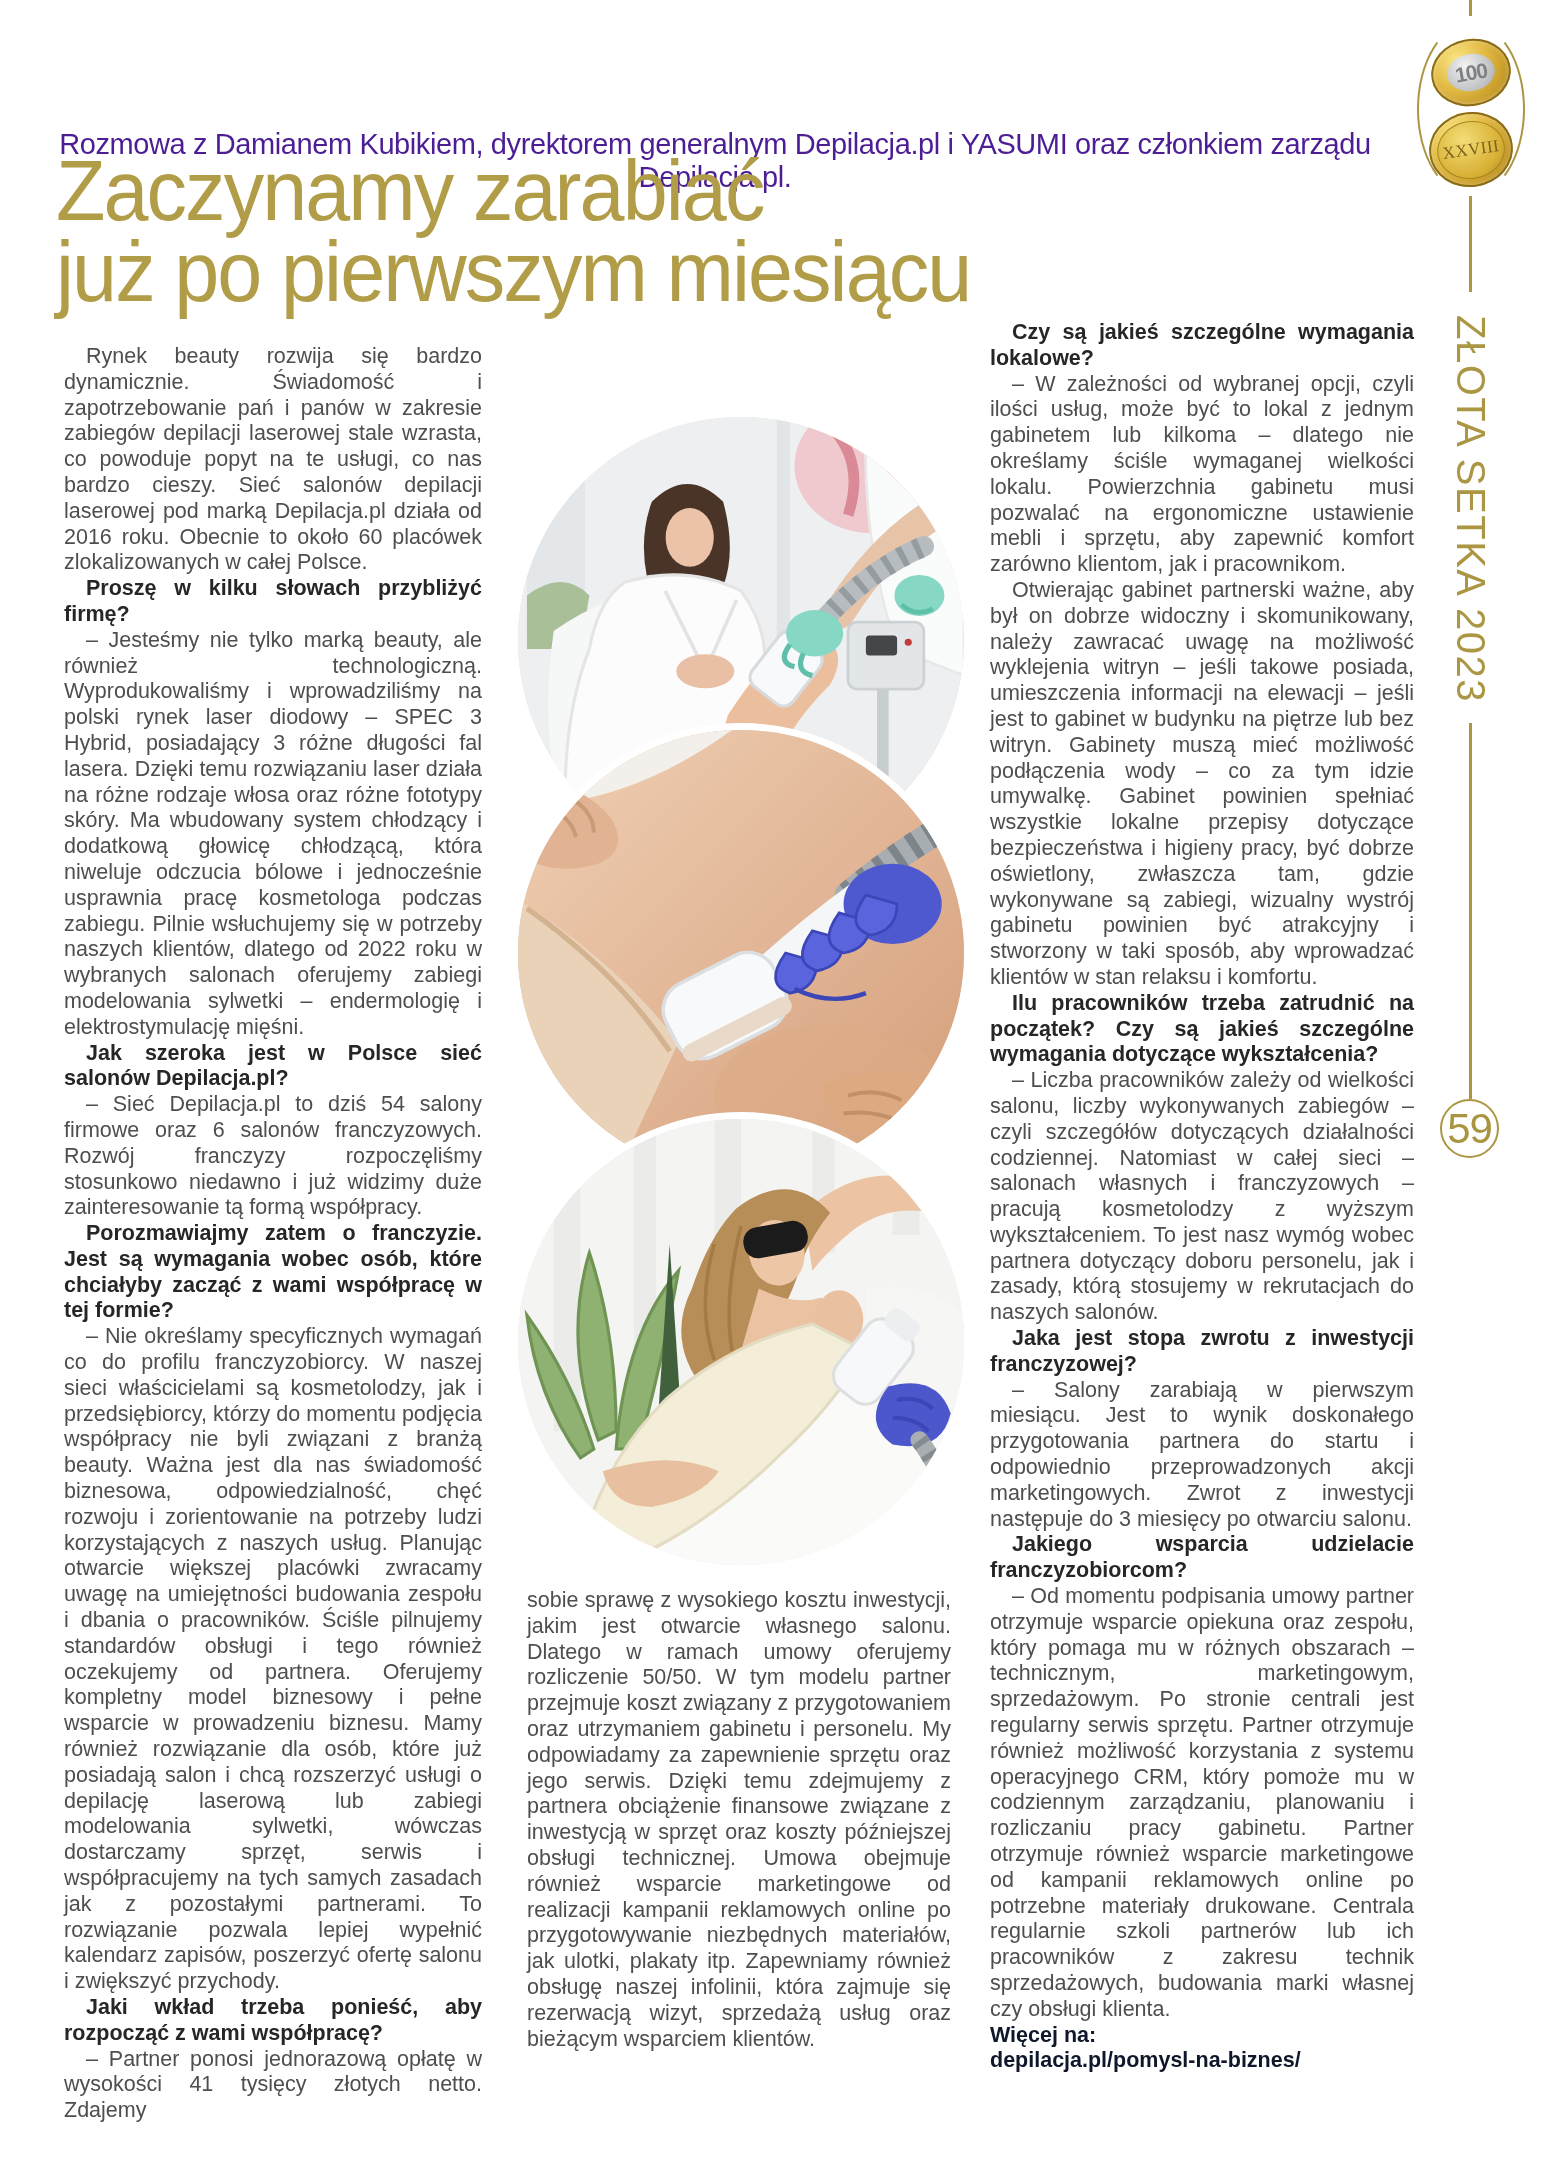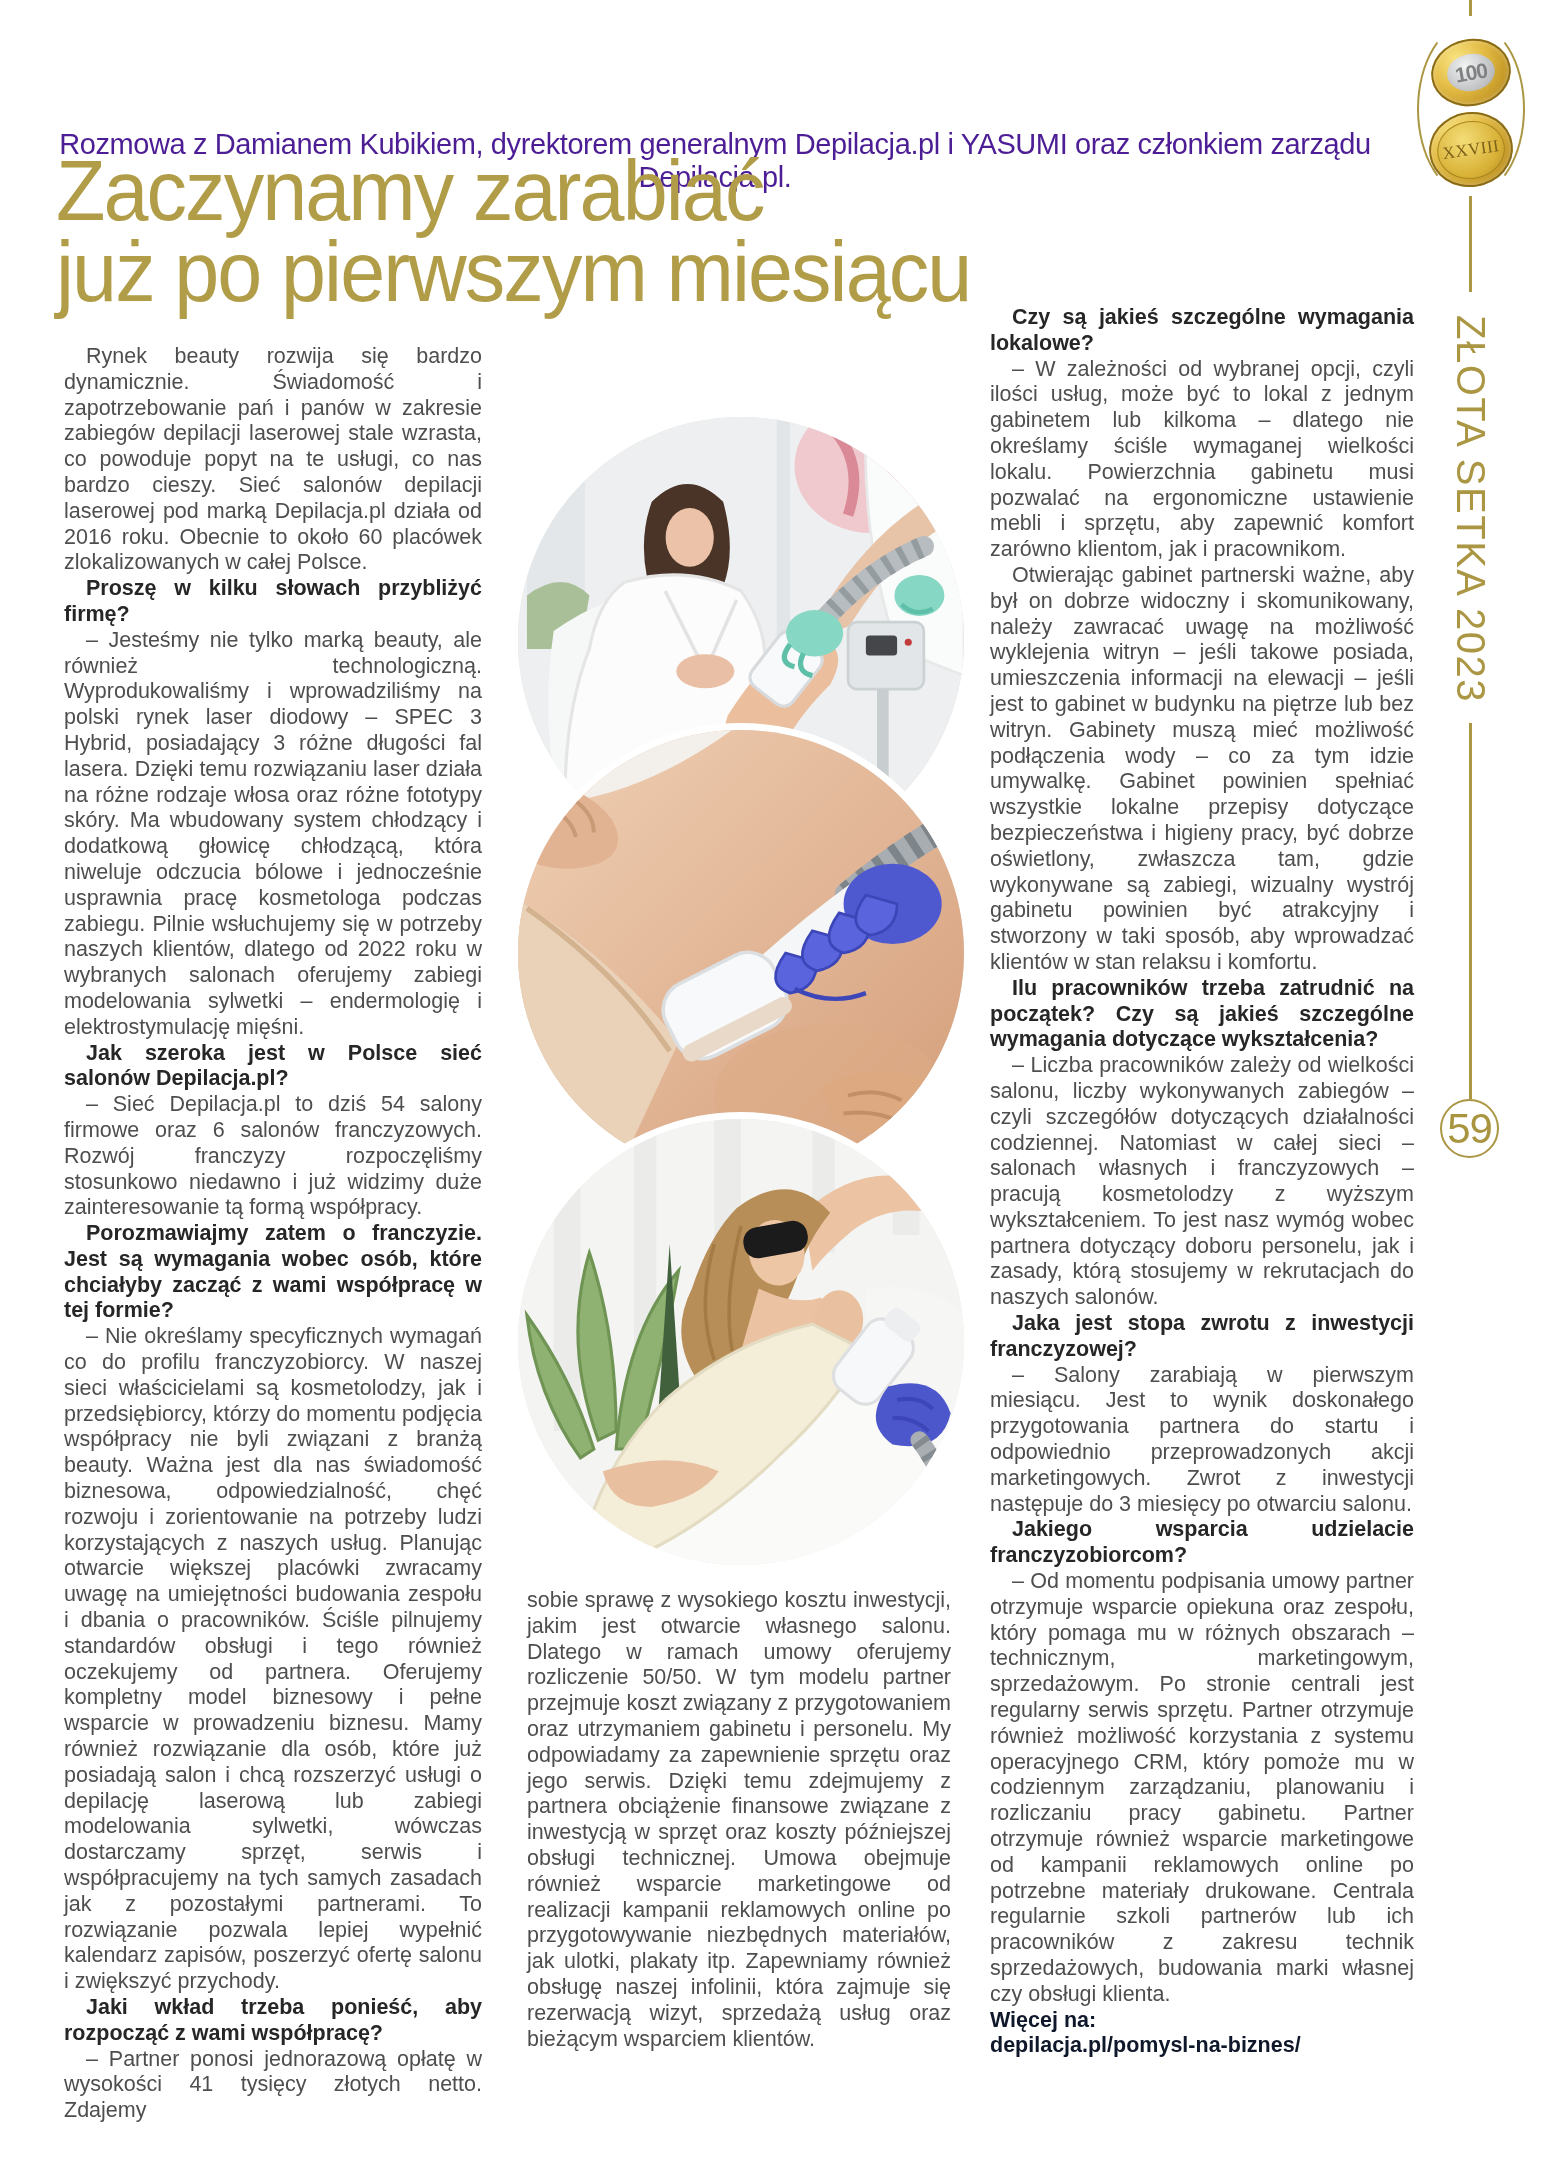--- a/index.html
+++ b/index.html
@@ -14,21 +14,21 @@
   }
   .title{
     position:absolute;left:56px;top:150px;color:#b19c48;
     font-size:86px;line-height:0.94;font-weight:400;letter-spacing:-2px;
     transform:scaleX(0.94);transform-origin:left top;white-space:nowrap;
   }
   .title span{display:block;}
   
   .col{position:absolute;font-size:21.5px;line-height:25.8px;color:#4e4e4e;text-align:justify;}
   .col-left{left:64px;top:344px;width:418px;}
-  .col-right{left:990px;top:305px;width:424px;}
+  .col-right{left:990px;top:320px;width:424px;}
   .col-mid{left:527px;top:1588px;width:424px;}
   .col p{margin:0;}
   .col p.body{text-indent:22px;}
   .col p.cont{text-indent:0;}
   .col p.q{font-weight:bold;color:#262626;text-indent:22px;}
   .col p.boldline{font-weight:bold;color:#0f172a;text-indent:0;}
   
   .photo{
     position:absolute;width:446px;height:446px;border-radius:50%;
     border:7px solid #ffffff;overflow:hidden;background:#e8e2da;

